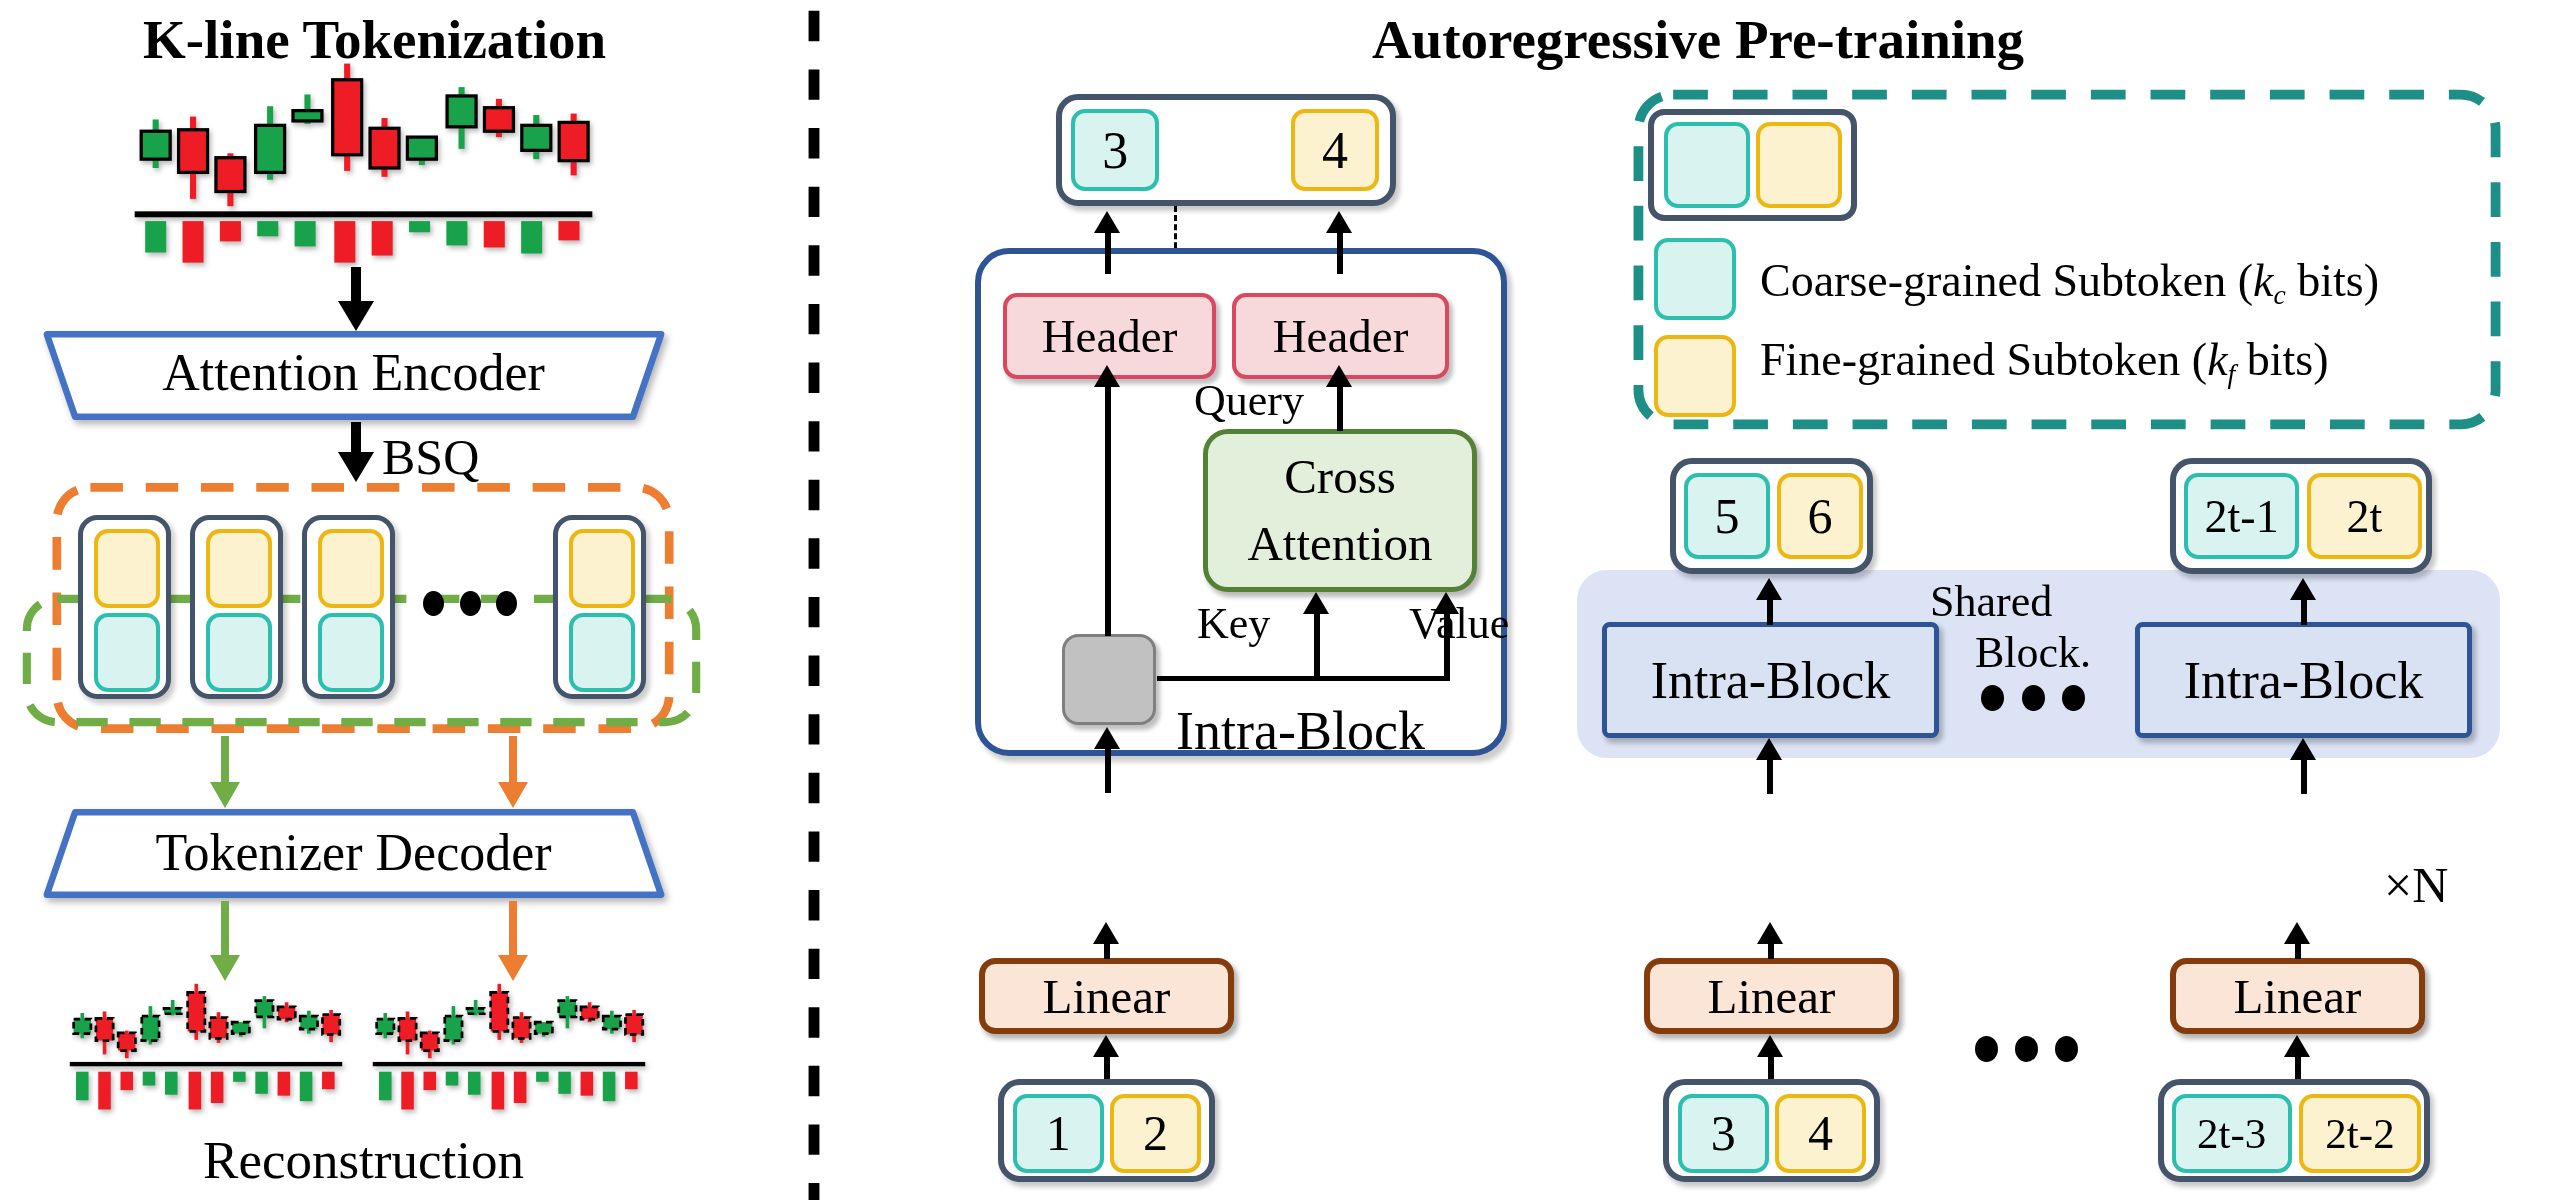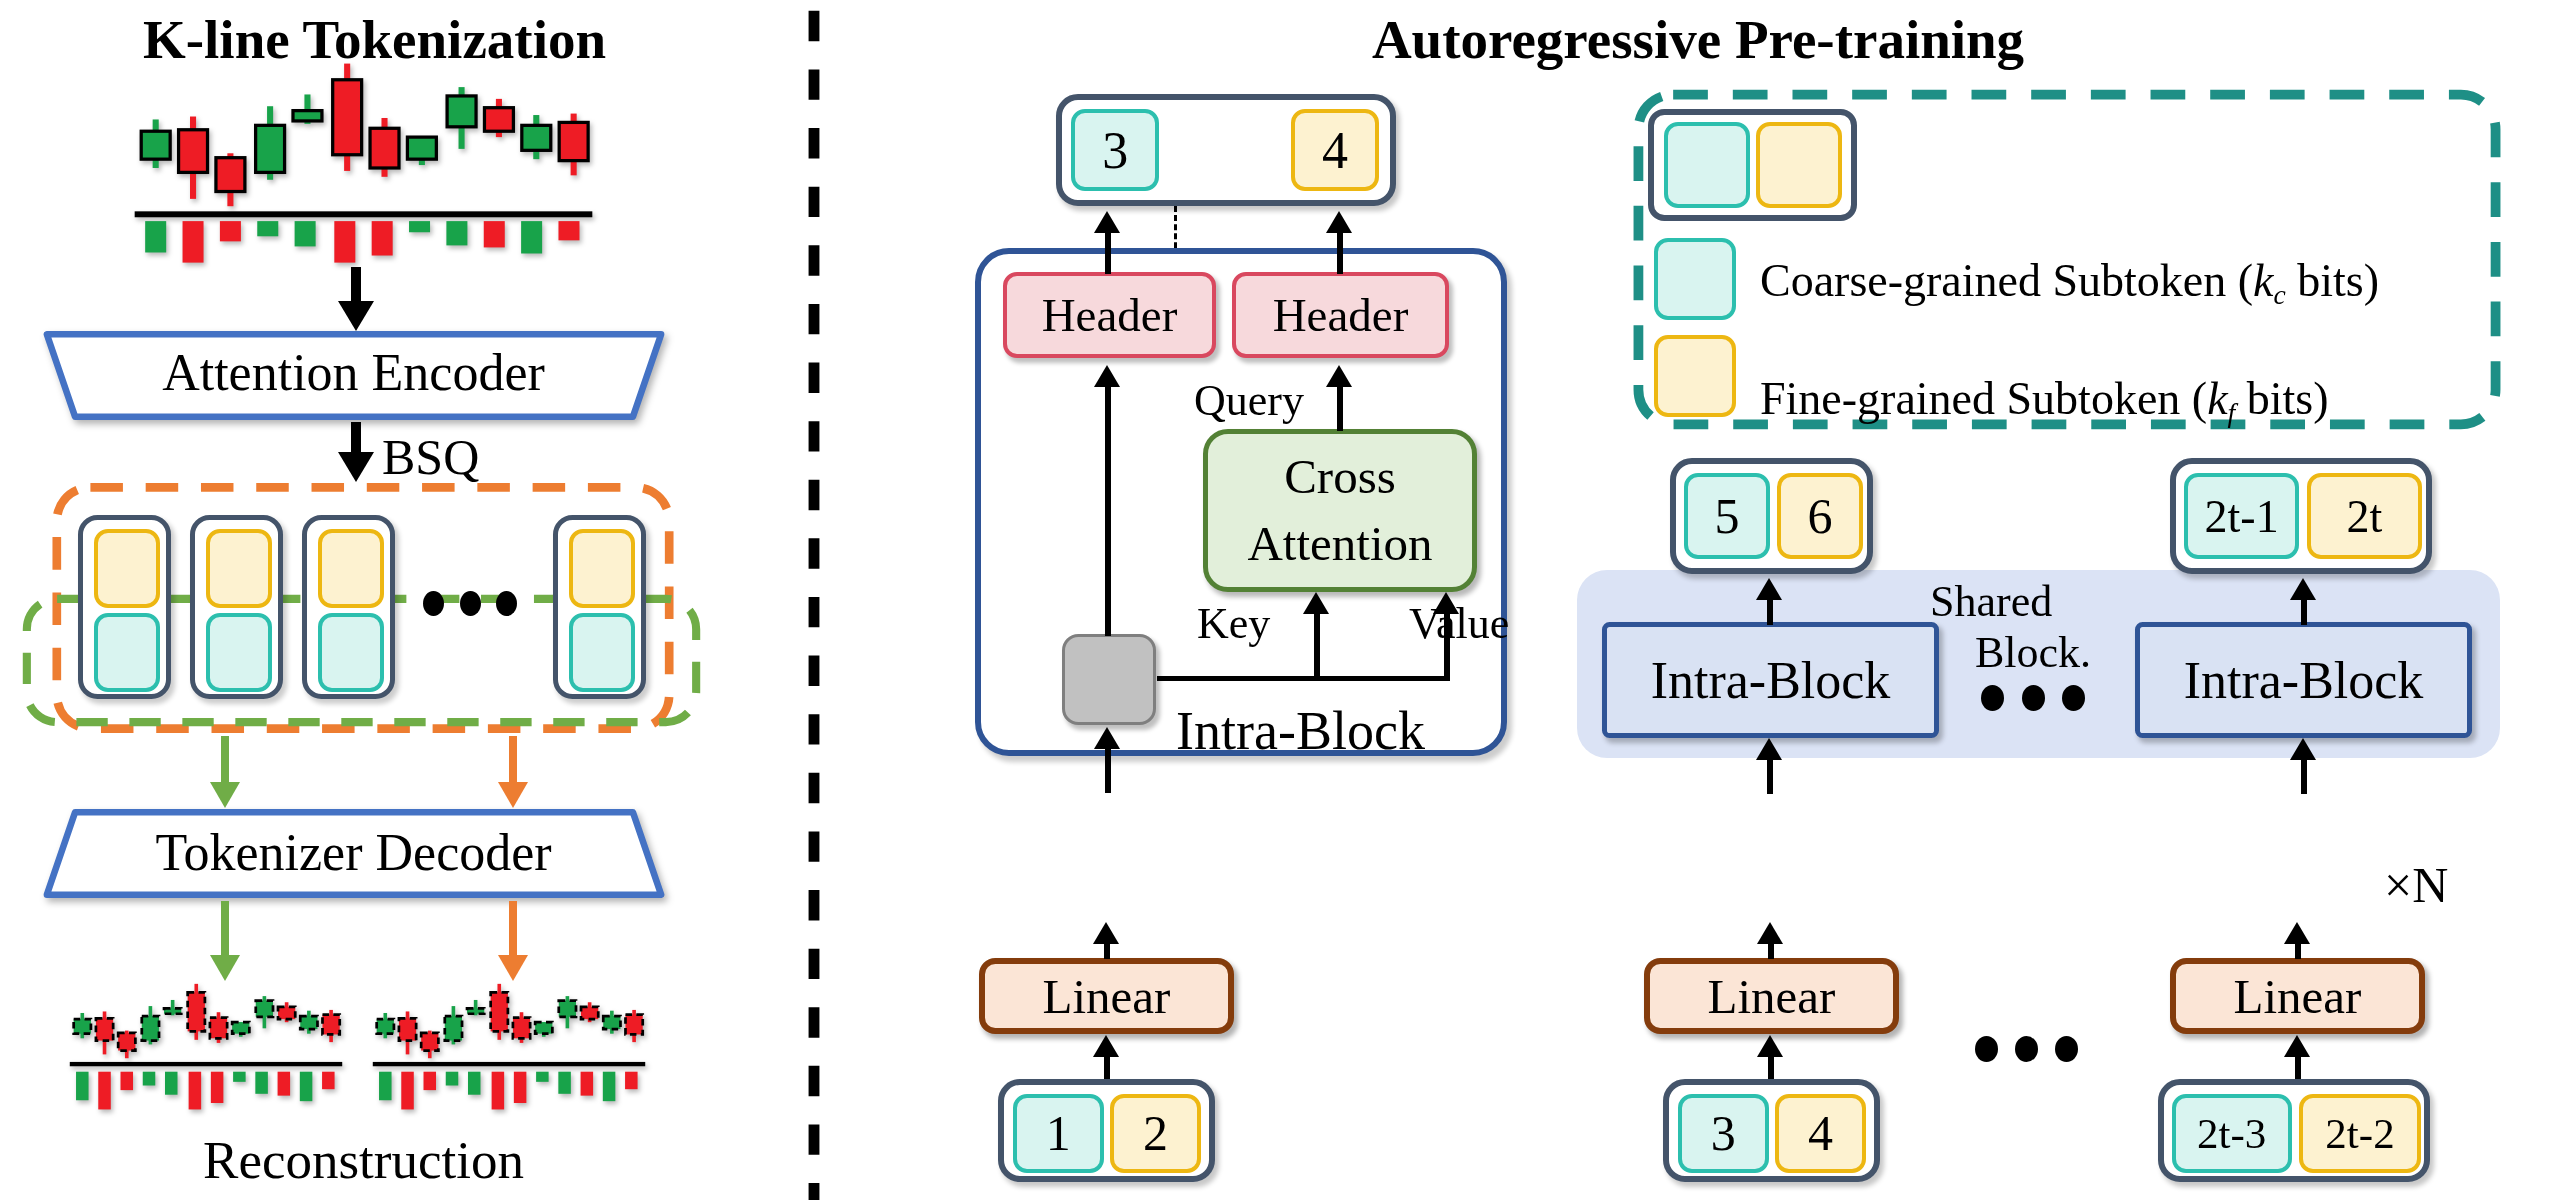--- a/index.html
+++ b/index.html
@@ -37,21 +37,21 @@
   .dot{position:absolute;width:20.6px;height:25px;border-radius:50%;background:#000;}
   .hline{position:absolute;background:#000;}
 
   .dashv{position:absolute;border-left:3.3px dashed #000;width:0;}
   .dashh{position:absolute;border-top:3.3px dashed #000;height:0;}
   .dhead{position:absolute;width:0;height:0;border-top:8.7px solid transparent;
          border-bottom:8.7px solid transparent;border-left:15px solid #000;}
 
   .header{position:absolute;box-sizing:border-box;background:var(--pink-fill,#f7d9dc);
           border:4.9px solid var(--pink-border,#d9485f);border-radius:14px;font-size:47px;
-          box-shadow:3.3px 4.3px 4.3px rgba(0,0,0,.25);}
+          box-shadow:3.3px 4.3px 4.3px rgba(0,0,0,.25);margin-top:21px;}
   .crossbox{position:absolute;box-sizing:border-box;background:var(--green-fill,#e2efda);
             border:5.4px solid var(--green-border,#538135);border-radius:25px;font-size:49px;
             box-shadow:3.8px 4.9px 4.9px rgba(0,0,0,.28);flex-direction:column;line-height:1.35;}
   .graysq{position:absolute;box-sizing:border-box;background:var(--gray-fill,#c1c1c1);
           border:3.8px solid var(--gray-border,#7f7f7f);border-radius:16.3px;box-shadow:3.3px 4.3px 4.3px rgba(0,0,0,.25);}
   .intrabox{position:absolute;box-sizing:border-box;background:var(--lavender-box,#d9e2f3);
             border:5.4px solid var(--navy,#2f5496);border-radius:7.6px;font-size:52px;
             box-shadow:3.8px 4.9px 4.9px rgba(0,0,0,.25);}
   .linear{position:absolute;box-sizing:border-box;background:var(--linear-fill,#fbe5d6);
           border:6.5px solid var(--brown,#843c0c);border-radius:16.3px;font-size:49px;
@@ -336,21 +336,21 @@
   </svg>
   <div class="abs" style="left:1648px;top:109px;width:209px;height:112px;box-sizing:border-box;background:#fff;border:6px solid var(--slate,#44546a);border-radius:16.3px;">
     <div class="sq teal" style="left:9.8px;top:6.5px;width:86px;height:86px;"></div>
     <div class="sq yellow" style="left:102px;top:6.5px;width:86px;height:86px;"></div>
   </div>
 
   <div class="sq teal" style="left:1654px;top:238px;width:82px;height:82px;"></div>
   <div class="abs" style="left:1760px;top:254px;font-size:46px;"><span>Coarse-grained Subtoken (</span><span class="ki">k</span><span class="sub ki">c</span><span> bits)</span></div>
 
   <div class="sq yellow" style="left:1654px;top:335px;width:82px;height:82px;"></div>
-  <div class="abs" style="left:1760px;top:372px;font-size:46px;"><span>Fine-grained Subtoken (</span><span class="ki">k</span><span class="sub ki">f</span><span> bits)</span></div>
+  <div class="abs" style="left:1760px;top:333px;font-size:46px;"><span>Fine-grained Subtoken (</span><span class="ki">k</span><span class="sub ki">f</span><span> bits)</span></div>
 
   <div class="abs" style="left:1577px;top:570px;width:923px;height:188px;background:var(--lavender,#dbe3f5);border-radius:30px;"></div>
 
   <div class="tokbox" style="left:1670px;top:458px;width:203px;height:116px;font-size:50px;">
     <div class="sq teal" style="left:8.1px;top:9.2px;width:86px;height:86px;">
         <span>5</span>
       </div>
     <div class="sq yellow" style="left:101px;top:9.2px;width:86px;height:86px;">
         <span>6</span>
       </div>

